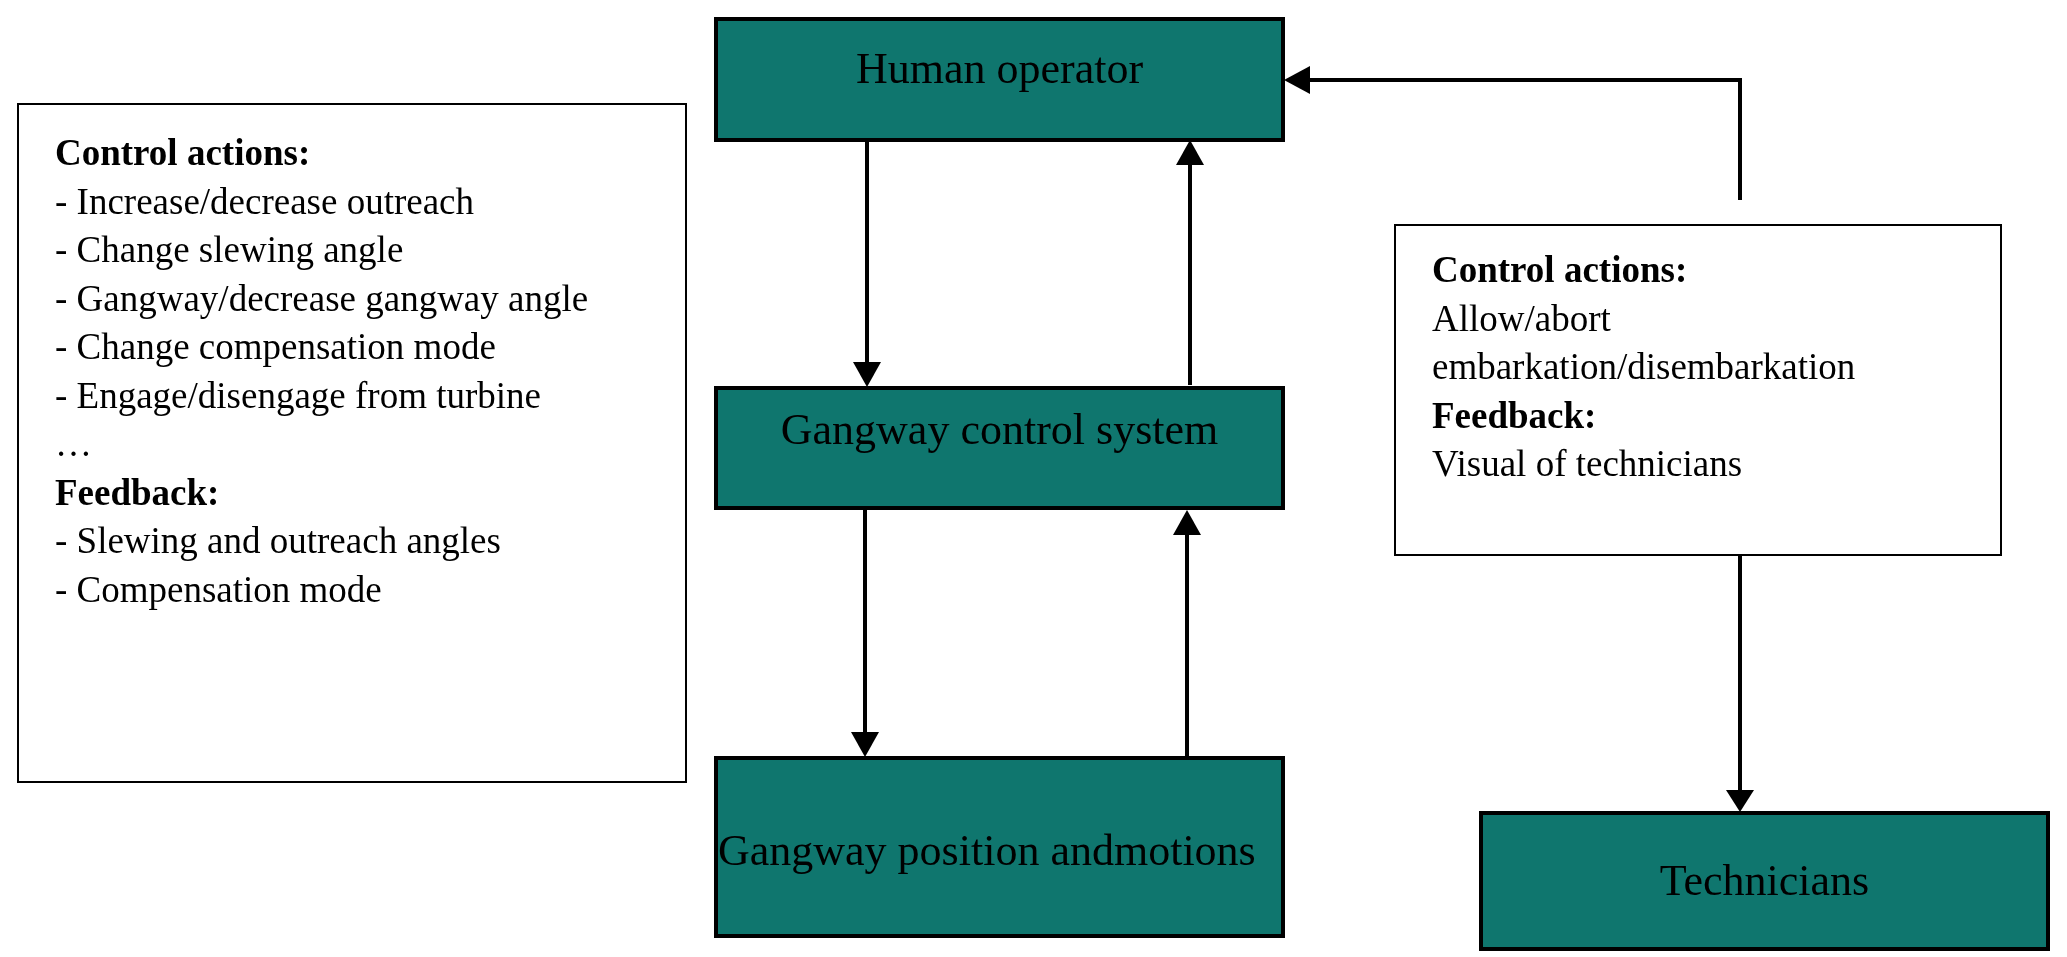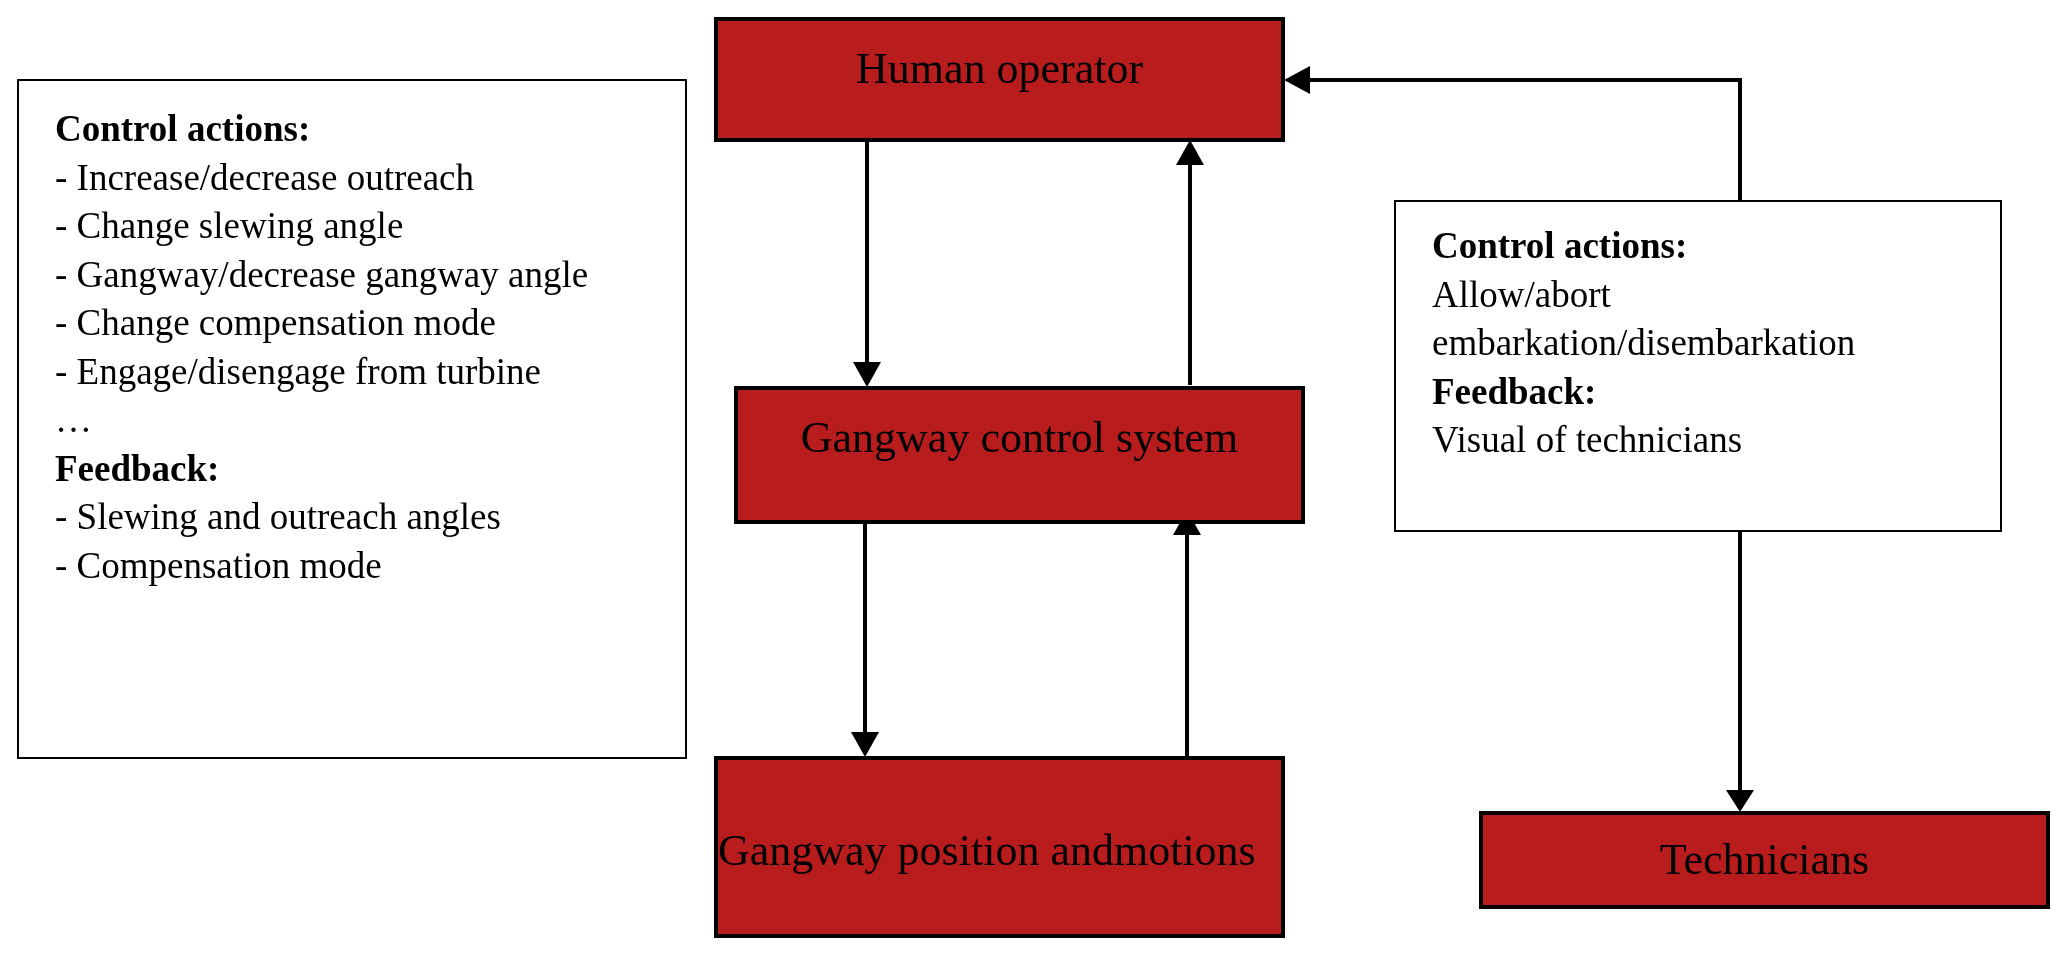--- a/index.html
+++ b/index.html
@@ -1,21 +1,21 @@
 <!DOCTYPE html>
 <html><head>
 <meta charset="utf-8">
 <style>
   html, body { margin:0; padding:0; background:#ffffff; }
   body { width:2067px; height:957px; position:relative; overflow:hidden;
          font-family:"Liberation Serif", "DejaVu Serif", serif; color:#000; }
   .box { position:absolute; box-sizing:border-box; }
-  .proc { background:#b91c1c; border:4px solid #000; display:flex; align-items:center;
+  .proc { background:#0f766e; border:4px solid #000; display:flex; align-items:center;
           justify-content:center; text-align:right; font-size:44px; line-height:80px; }
-  .note { background:#fff; border:2px solid #000; font-size:37px; line-height:48.5px; }
+  .note { background:#fff; border:2px solid #000; font-size:37px; line-height:48.5px;margin-top:24px; }
   .note b { font-weight:bold; }
   .note div { white-space:nowrap; }
   svg.arrows { position:absolute; left:0; top:0; }
 </style>
 </head>
 <body>
 
 <svg class="arrows" width="2067" height="957">
   <defs>
     <marker id="ah" markerWidth="10" markerHeight="10" refX="9" refY="5" orient="auto" markerUnits="userSpaceOnUse" viewBox="0 0 10 10">
@@ -55,32 +55,32 @@
   <div>…</div>
   <div><b>Feedback:</b></div>
   <div>- Slewing and outreach angles</div>
   <div>- Compensation mode</div>
 </div>
 
 <div class="box proc" style="left:714px; top:17px; width:571px; height:125px; align-items:flex-start; padding-top:8px;">
   <span>Human operator</span>
 </div>
 
-<div class="box proc" style="left:734px; top:386px; width:571px; height:138px; align-items:flex-start; padding-top:8px;">
+<div class="box proc" style="left:714px; top:386px; width:571px; height:124px; align-items:flex-start; ">
   <span>Gangway control system</span>
 </div>
 
 <div class="box proc" style="left:714px; top:756px; width:571px; height:182px; flex-direction:row; justify-content:flex-start; padding-top:8px;">
   <span>Gangway position and</span>
   <span>motions</span>
 </div>
 
 <div class="box note" style="left:1394px; top:200px; width:608px; height:332px; padding:20px 0 0 36px;">
   <div><b>Control actions:</b></div>
   <div>Allow/abort</div>
   <div>embarkation/disembarkation</div>
   <div><b>Feedback:</b></div>
   <div>Visual of technicians</div>
 </div>
 
-<div class="box proc" style="left:1479px; top:811px; width:571px; height:98px;">
+<div class="box proc" style="left:1479px; top:811px; width:571px; height:140px;">
   <span>Technicians</span>
 </div>
 
 </body></html>

